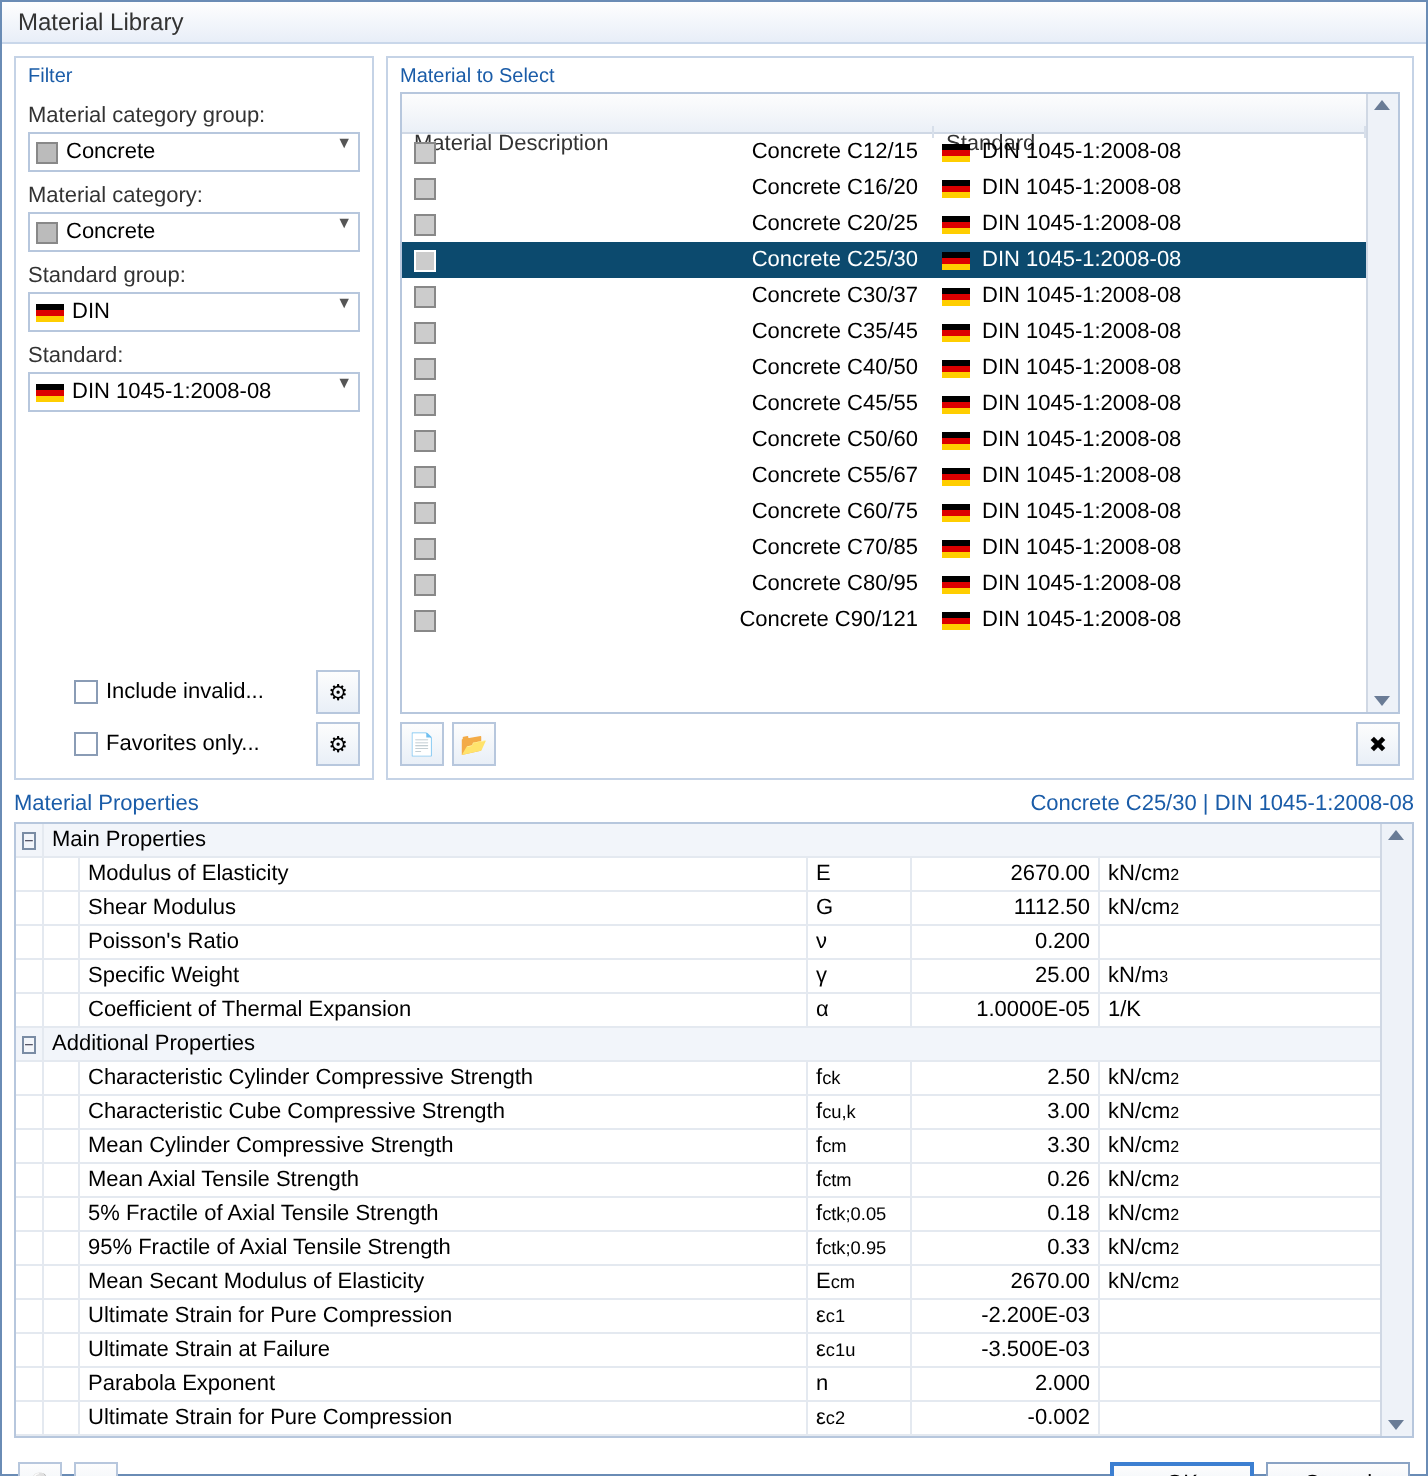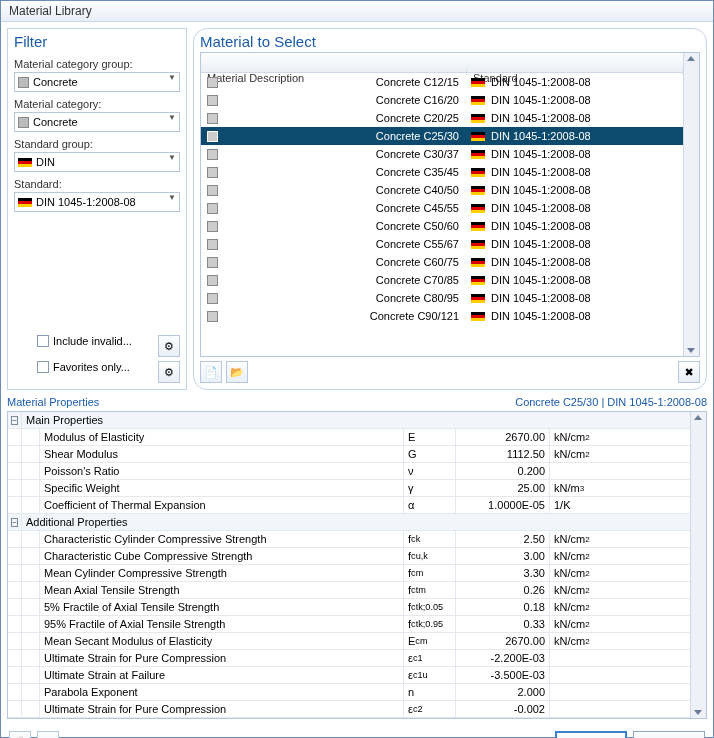--- a/index.html
+++ b/index.html
@@ -2,31 +2,31 @@
 <html><head>
 <meta charset="utf-8">
 <style>
   * { box-sizing: border-box; margin: 0; padding: 0; }
   body { font-family: "Segoe UI", Tahoma, sans-serif; font-size: 11px; background: #fff; width: 714px; height: 738px; overflow: hidden; }
   .window { width: 714px; height: 738px; border: 1px solid #6a8cb5; background: #fff; display: flex; flex-direction: column; }
   .titlebar { height: 22px; background: linear-gradient(#fefefe, #e8eef8); border-bottom: 1px solid #c9d7ea; padding: 3px 8px; font-size: 12px; color: #333; }
   .content { flex: 1; display: flex; flex-direction: column; padding: 6px; gap: 4px; }
   .top-row { display: flex; gap: 6px; height: 362px; }
   .panel { border: 1px solid #c5d3e6; padding: 4px 6px 6px 6px; display: flex; flex-direction: column; }
-  .panel-title { color: #1a5ca8; font-size: 15px; margin-bottom: 2px; }
+  .panel-title { color: #1a5ca8; font-size: 10px; margin-bottom: 2px; }
   .filter-panel { width: 180px; }
-  .material-panel { flex: 1; border-radius: 14px; }
+  .material-panel { flex: 1; }
   .filter-label { color: #333; margin-top: 6px; margin-bottom: 2px; }
   .combo { width: 100%; height: 20px; border: 1px solid #b7c7dd; background: #fff; display: flex; padding: 0 3px; justify-content: space-between; }
   .combo-content { display: flex; align-items: center; gap: 4px; }
   .combo-icon { width: 11px; height: 11px; border: 1px solid #888; background: #bbb; }
   .flag-de { width: 14px; height: 9px; background: linear-gradient(to bottom, #000 0 33%, #dd0000 33% 66%, #ffce00 66% 100%); }
   .combo-arrow { font-size: 8px; color: #555; }
   .filter-spacer { flex: 1; }
-  .check-row { display: flex; align-items: flex-start; gap: 6px; margin-top: 4px; justify-content: space-between; padding-left: 23px; }
+  .check-row { display: flex; align-items: center; gap: 6px; margin-top: 4px; justify-content: space-between; padding-left: 23px; }
   .check-inner { display:flex; align-items:center; gap:4px; }
   .chk { width: 12px; height: 12px; border: 1px solid #8a9cb5; background: #fff; }
   .iconbtn { width: 22px; height: 22px; border: 1px solid #b7c7dd; background: linear-gradient(#fdfdfd, #e9eff7); display: flex; align-items: center; justify-content: center; font-size: 11px; }
   
   .grid-wrap { border: 1px solid #b7c7dd; flex: 1; display: flex; background: #fff; }
   .grid-main { flex: 1; overflow: hidden; }
   .grid-scroll { width: 16px; border-left: 1px solid #d0d8e4; background: #eef2f8; position: relative; }
   .grid-scroll::before, .grid-scroll::after { content: ""; position: absolute; left: 3px; width: 0; height: 0; border-left: 4px solid transparent; border-right: 4px solid transparent; }
   .grid-scroll::before { top: 3px; border-bottom: 5px solid #6a7c96; }
   .grid-scroll::after { bottom: 3px; border-top: 5px solid #6a7c96; }

